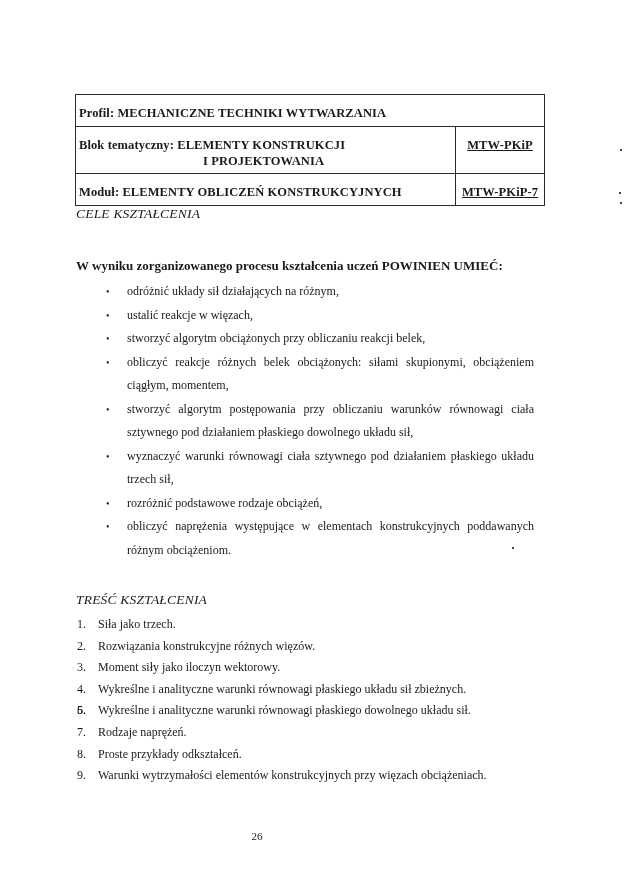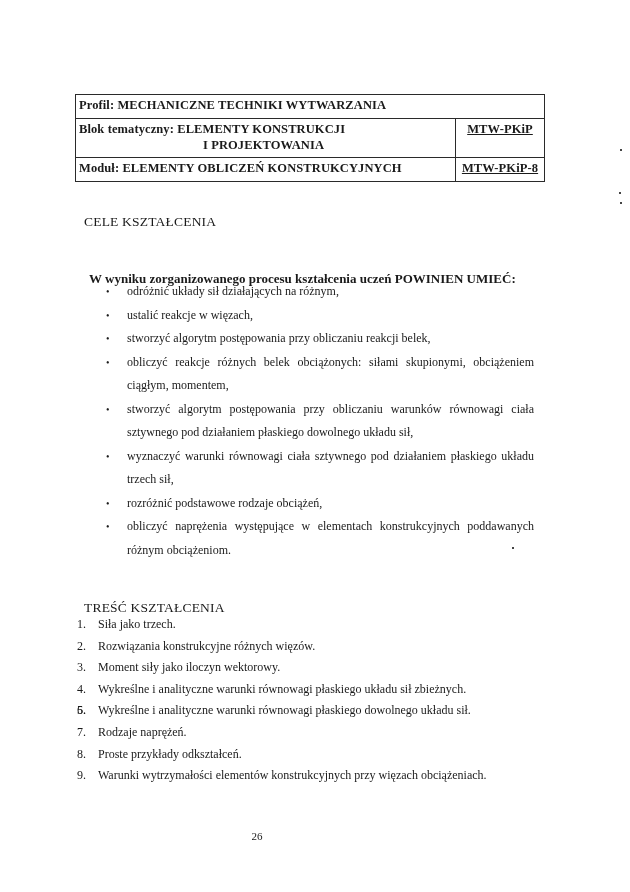--- a/index.html
+++ b/index.html
@@ -27,21 +27,21 @@
     left: 75px;
     top: 94px;
     width: 470px;
     border-collapse: collapse;
     font-size: 12.5px;
     font-weight: bold;
     letter-spacing: 0.1px;
   }
   .header-table td {
     border: 1.5px solid #2a2a2a;
-    padding: 2px 3px 2px 3px;
+    padding: 10px 3px 2px 3px;
     vertical-align: top;
     line-height: 16px;
   }
   .header-table td.code {
     width: 84px;
     text-align: center;
     padding-left: 2px;
     padding-right: 2px;
     text-decoration: underline;
   }
@@ -53,29 +53,30 @@
     padding-left: 124px;
   }
 
   
   .section-heading {
     position: absolute;
     left: 76px;
     font-size: 13.5px;
     font-weight: normal;
     letter-spacing: 0.2px;
-    margin: 8px;
+    margin: 0;
+    font-style: italic;
   }
   .intro-line {
     position: absolute;
     left: 76px;
     top: 258px;
     font-size: 13px;
     font-weight: bold;
-    margin: 13px;
+    margin: 0;
     text-align: right;
   }
 
   
   .goals-list {
     position: absolute;
     left: 104px;
     top: 280px;
     width: 430px;
     margin: 0;
@@ -147,32 +148,32 @@
     </tr>
     <tr class="row-blok">
       <td>
         <span>Blok tematyczny: ELEMENTY KONSTRUKCJI</span>
         <span class="blok-second-line">I PROJEKTOWANIA</span>
       </td>
       <td class="code">MTW-PKiP</td>
     </tr>
     <tr class="row-modul">
       <td>Moduł: ELEMENTY OBLICZEŃ KONSTRUKCYJNYCH</td>
-      <td class="code">MTW-PKiP-8</td>
+      <td class="code">MTW-PKiP-7</td>
     </tr>
   </tbody>
     </table>
 
   <h2 class="section-heading" style="top:206px;">CELE KSZTAŁCENIA</h2>
   <p class="intro-line">W wyniku zorganizowanego procesu kształcenia uczeń POWINIEN UMIEĆ:</p>
 
   <ul class="goals-list">
     <li><span class="bullet">•</span><span class="txt">odróżnić układy sił działających na różnym,</span></li>
     <li><span class="bullet">•</span><span class="txt">ustalić reakcje w więzach,</span></li>
-    <li><span class="bullet">•</span><span class="txt">stworzyć algorytm postępowania przy obliczaniu reakcji belek,</span></li>
+    <li><span class="bullet">•</span><span class="txt">stworzyć algorytm obciążonych przy obliczaniu reakcji belek,</span></li>
     <li><span class="bullet">•</span><span class="txt">obliczyć reakcje różnych belek obciążonych: siłami skupionymi, obciążeniem ciągłym, momentem,</span></li>
     <li><span class="bullet">•</span><span class="txt">stworzyć algorytm postępowania przy obliczaniu warunków równowagi ciała sztywnego pod działaniem płaskiego dowolnego układu sił,</span></li>
     <li><span class="bullet">•</span><span class="txt">wyznaczyć warunki równowagi ciała sztywnego pod działaniem płaskiego układu trzech sił,</span></li>
     <li><span class="bullet">•</span><span class="txt">rozróżnić podstawowe rodzaje obciążeń,</span></li>
     <li><span class="bullet">•</span><span class="txt">obliczyć naprężenia występujące w elementach konstrukcyjnych poddawanych różnym obciążeniom.</span></li>
   </ul>
 
   <h2 class="section-heading" style="top:592px;">TREŚĆ KSZTAŁCENIA</h2>
 
   <ol class="content-list">

